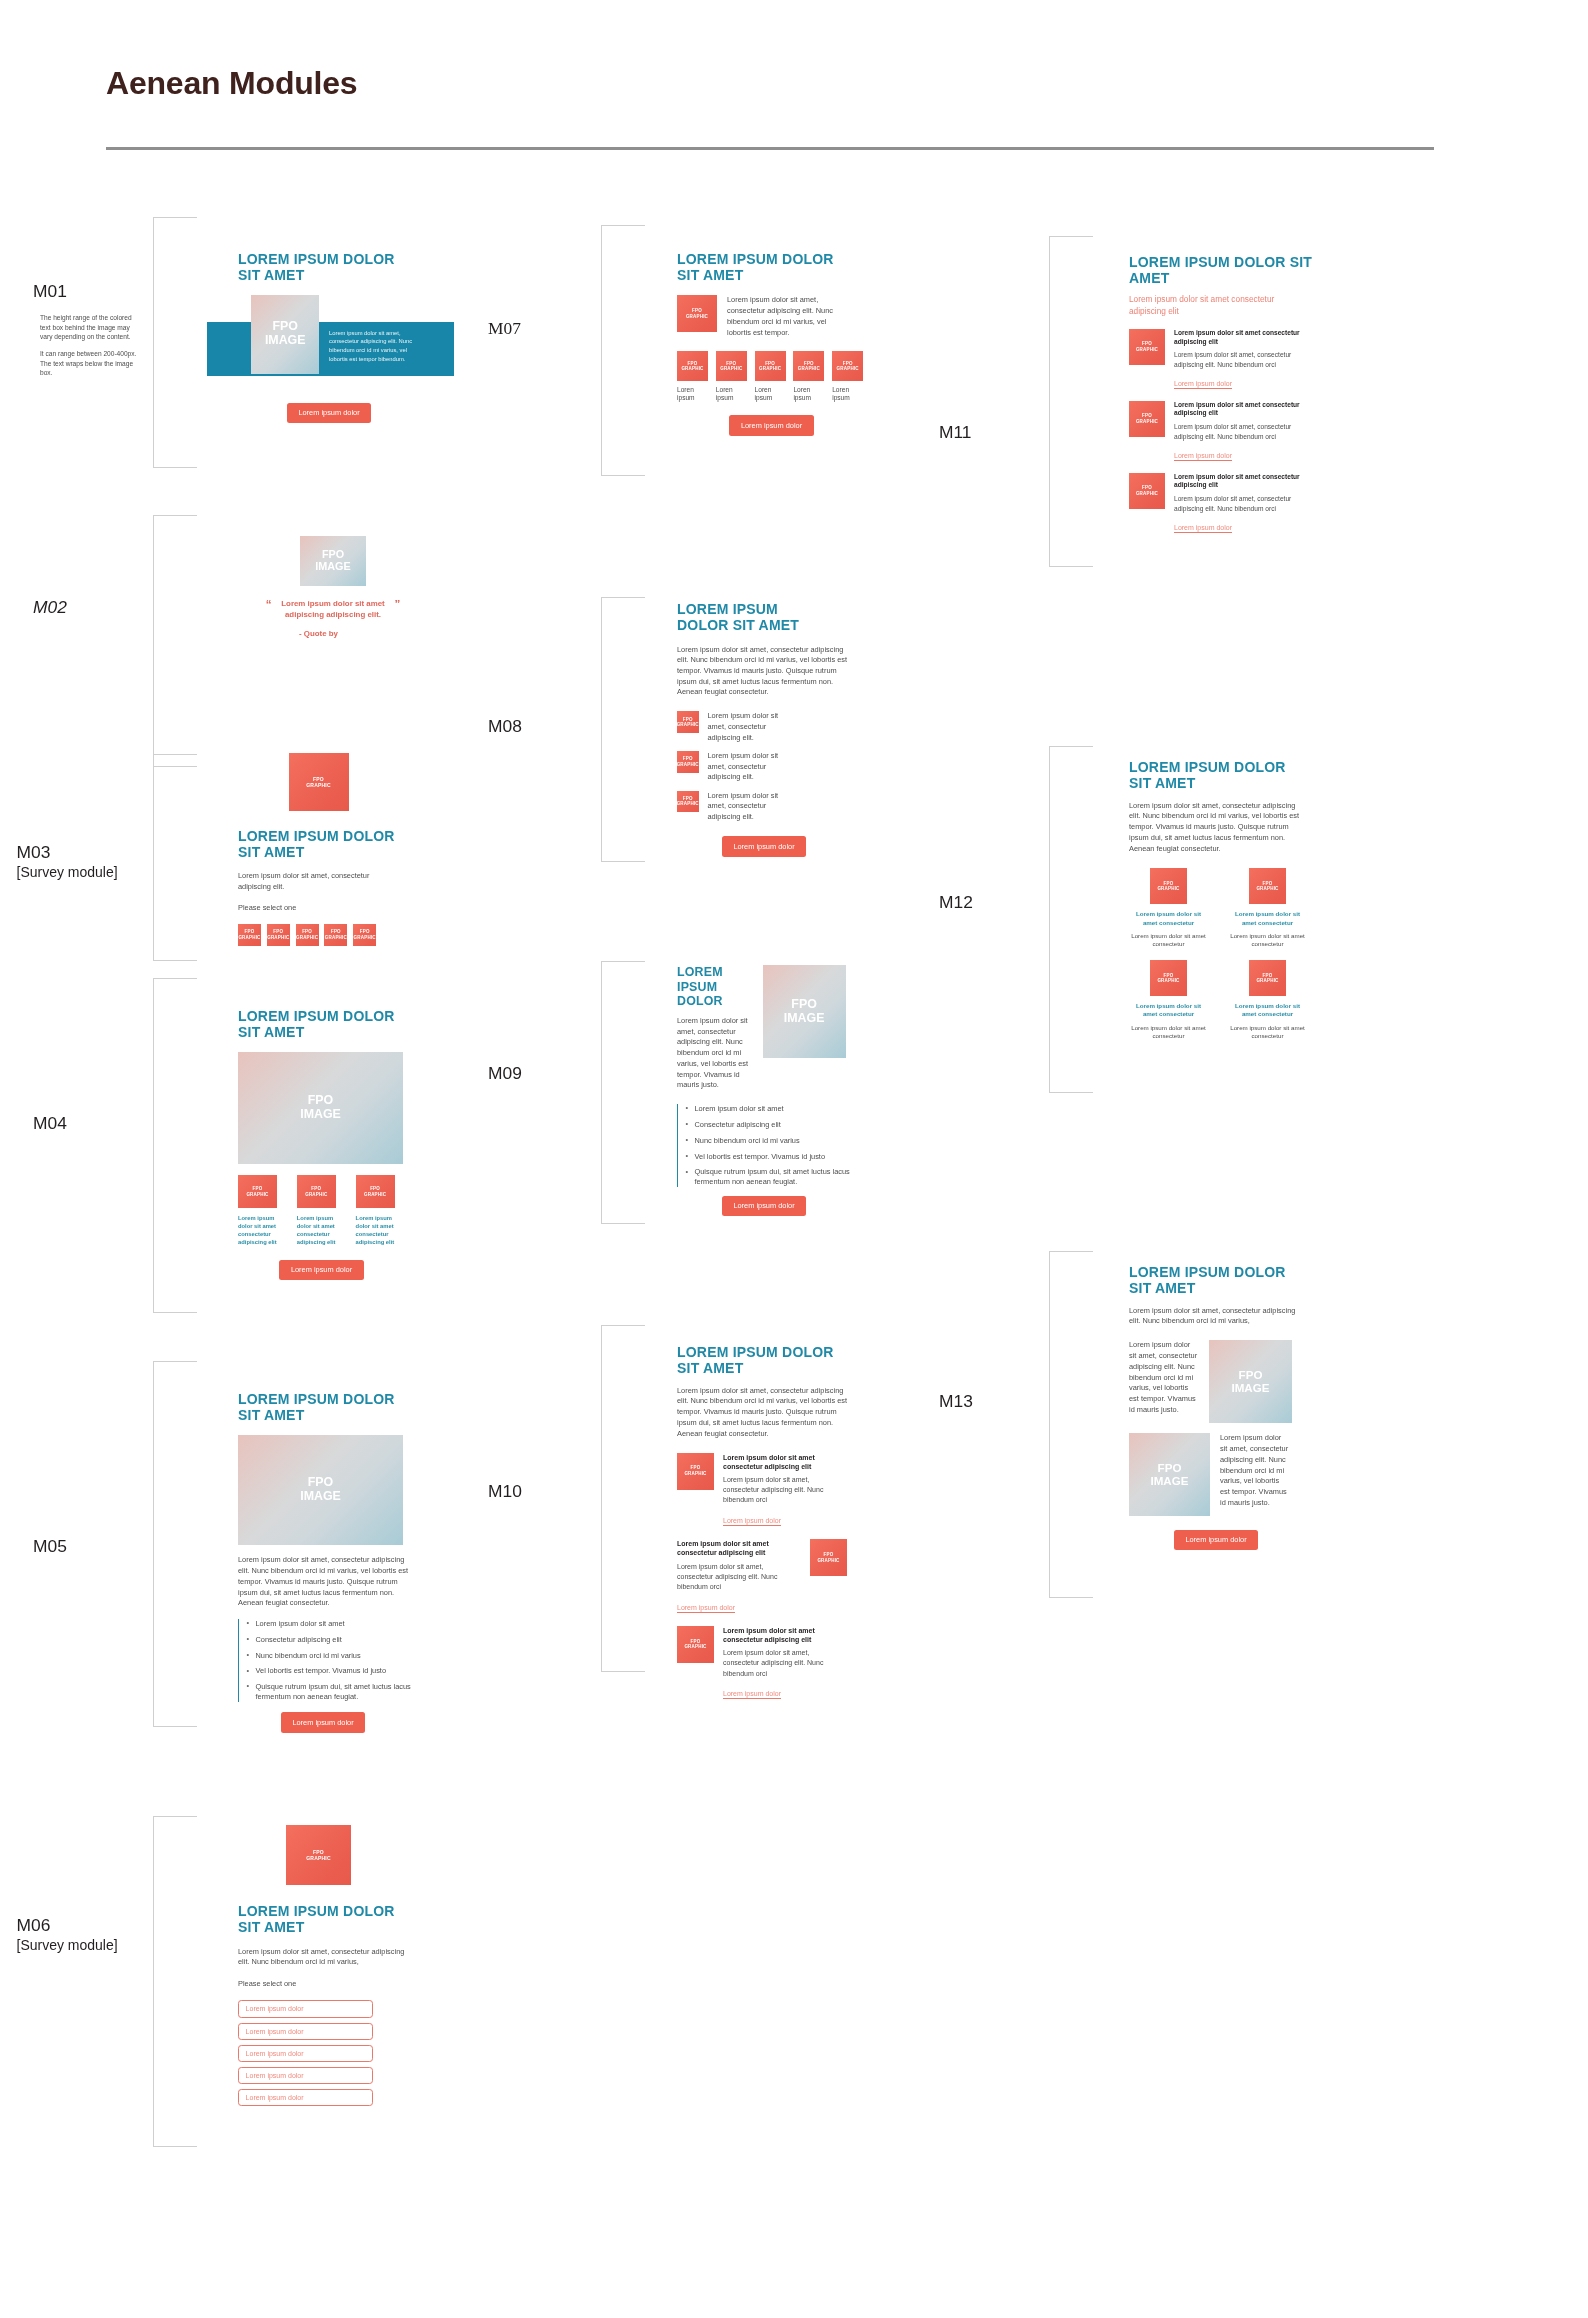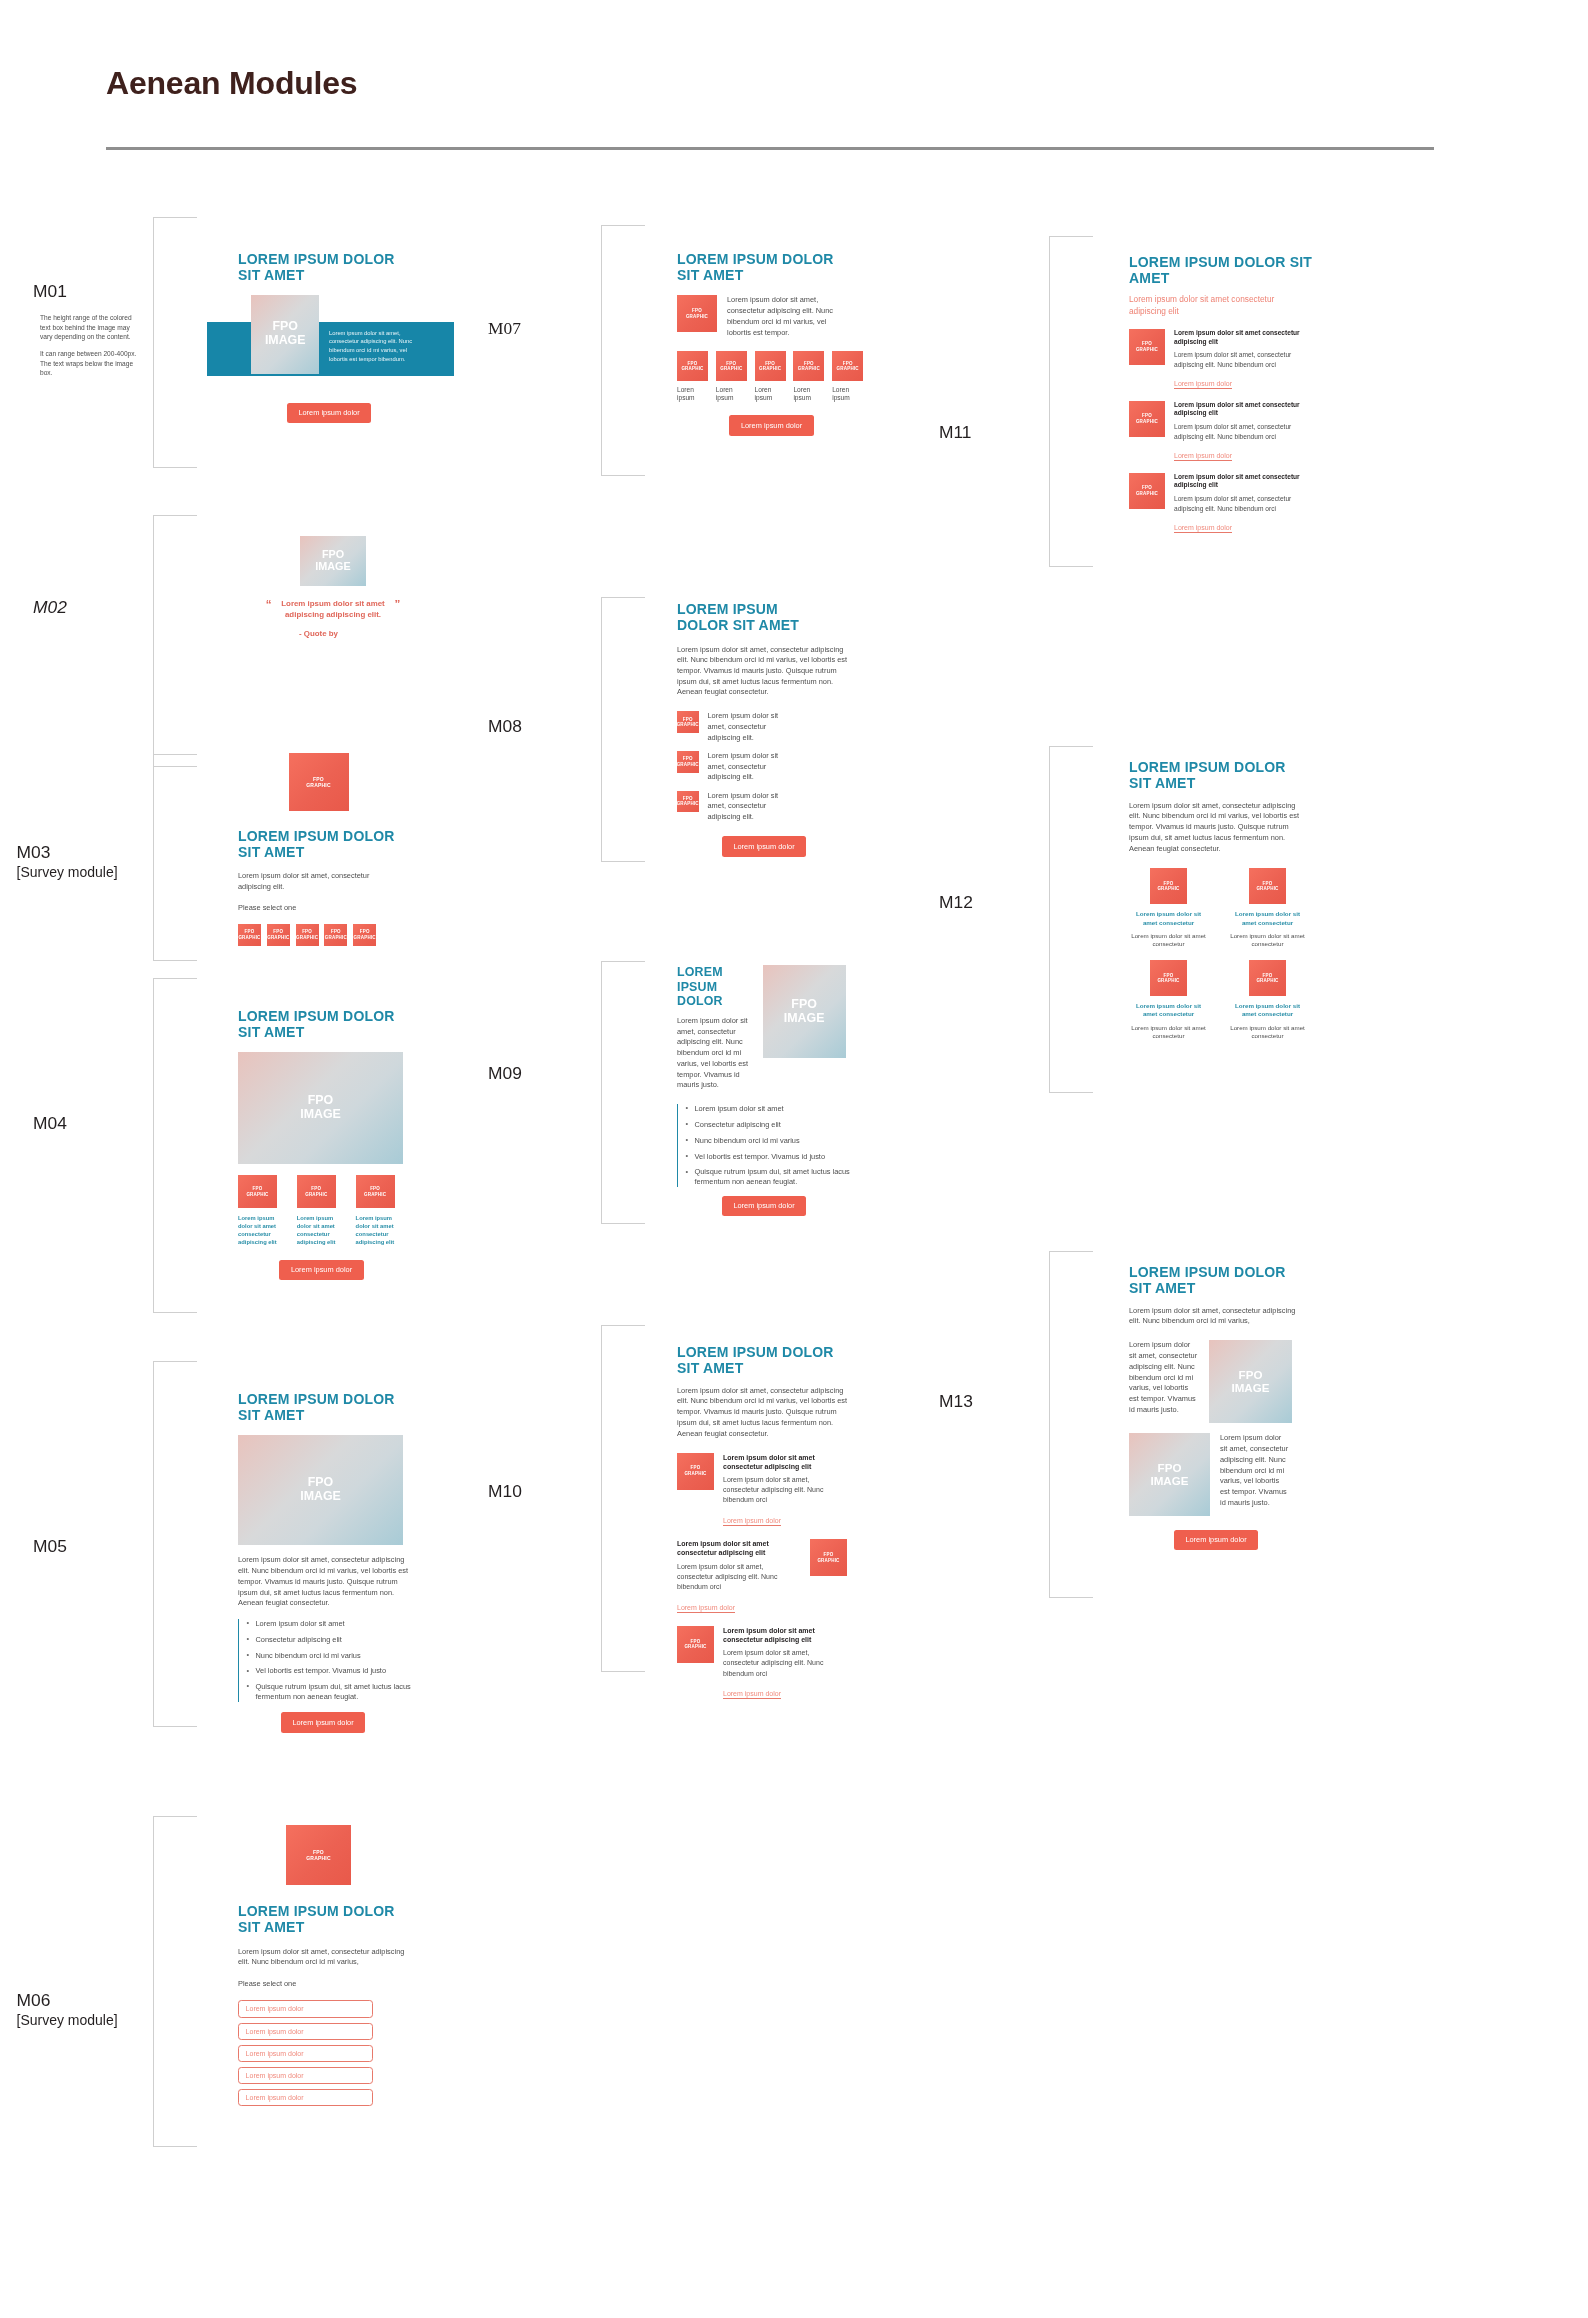--- a/index.html
+++ b/index.html
@@ -119,21 +119,21 @@
 <div class="mlabel" style="left:16.5px; top:842px; width:124px;">
   <span>M03</span>
   <span class="sub">[Survey module]</span>
 </div>
 <div class="mlabel" style="left:33px; top:1113px; width:108px;">
   <span>M04</span>
 </div>
 <div class="mlabel" style="left:33px; top:1536px; width:108px;">
   <span>M05</span>
 </div>
-<div class="mlabel" style="left:16.5px; top:1990px; width:124px;">
+<div class="mlabel" style="left:16.5px; top:1915px; width:124px;">
   <span>M06</span>
   <span class="sub">[Survey module]</span>
 </div>
 
 <div class="mlabel" style="left:488px; top:318px; width:99px;font-family:Liberation Serif, serif;">
   <span>M07</span>
 </div>
 <div class="mlabel" style="left:488px; top:716px; width:99px;">
   <span>M08</span>
 </div>

